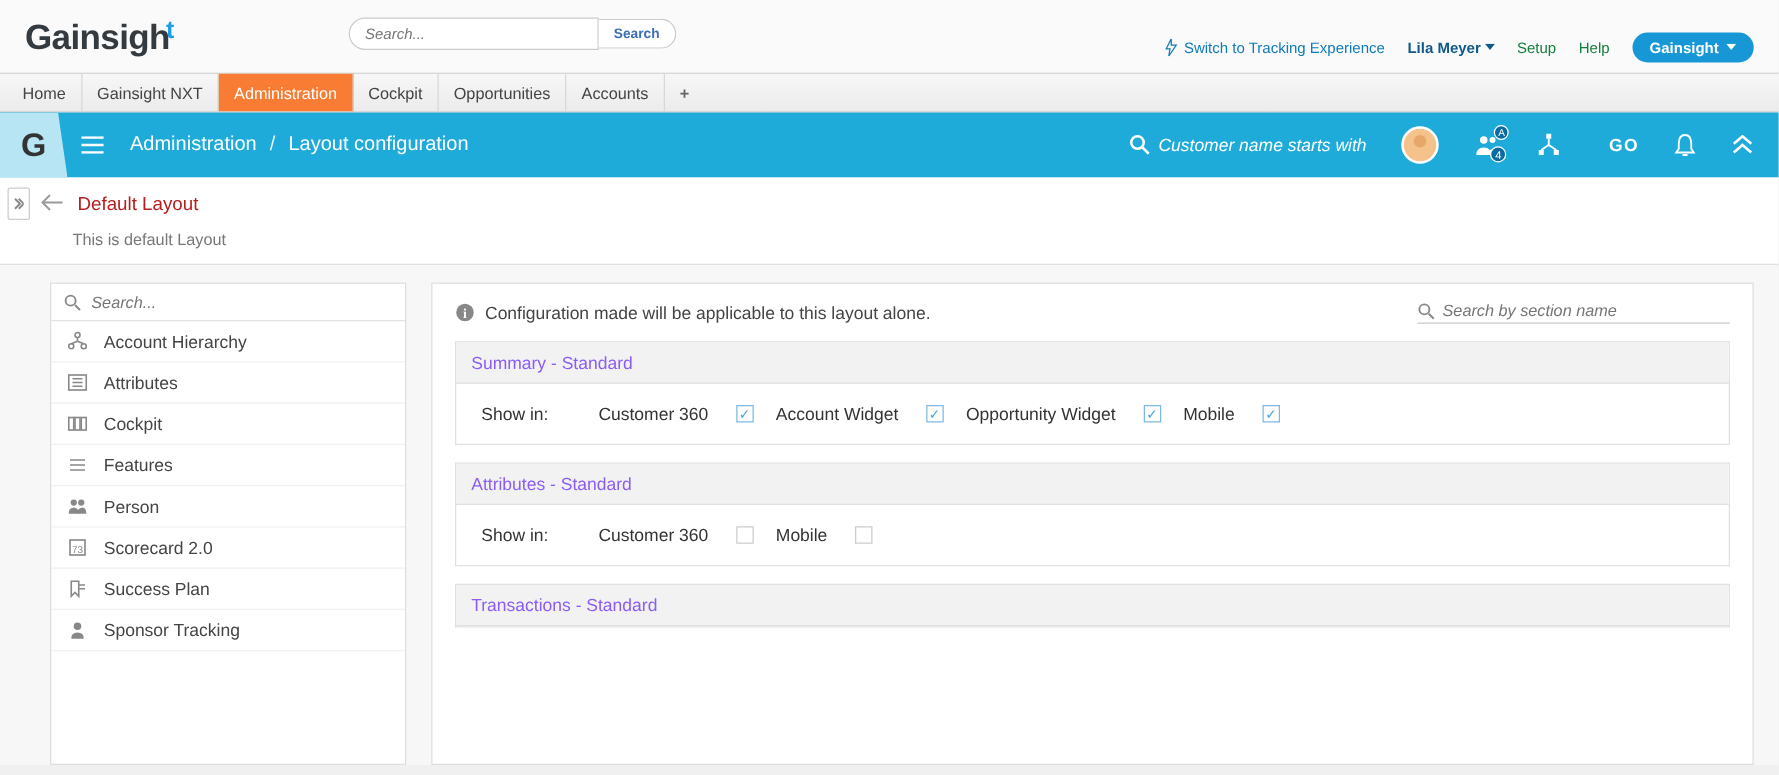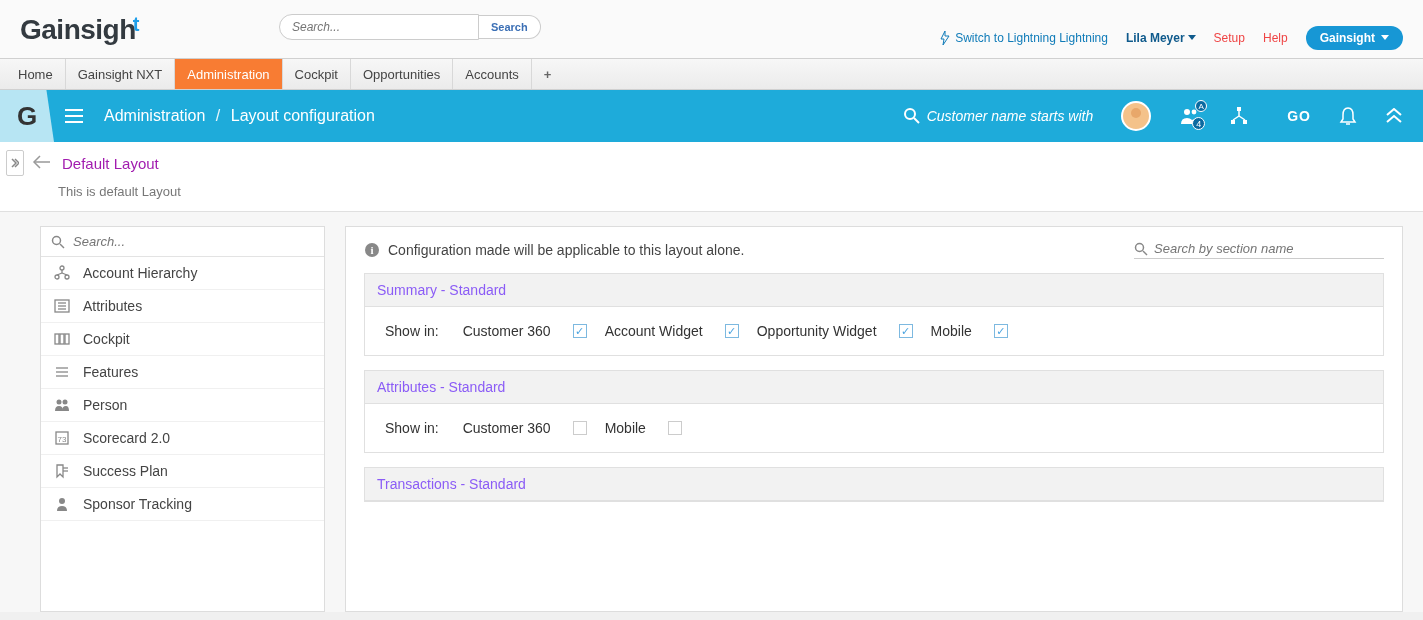--- a/index.html
+++ b/index.html
@@ -8,21 +8,21 @@
 
 .sf-header { background: #fafafa; height: 58px; display: flex; align-items: flex-start; padding: 14px 20px; position: relative; }
 .logo { font-size: 28px; font-weight: 600; color: #333a40; letter-spacing: -0.5px; display: flex; align-items: center; }
 .logo .tail { color: #1e9eea; margin-left: -3px; font-size: 20px; transform: translateY(-6px); display: inline-block; }
 .search-wrap { display: flex; align-items: center; margin-left: 140px; }
 .search-input { border: 1px solid #ccc; border-radius: 14px 0 0 14px; padding: 5px 12px; width: 200px; font-size: 12px; font-style: italic; color: #888; outline: none; }
 .search-btn { border: 1px solid #ccc; border-left: none; border-radius: 0 14px 14px 0; padding: 5px 12px; font-size: 11px; color: #3b6fb5; background: #fff; cursor: pointer; font-weight: 600; }
 .sf-header-right { position: absolute; right: 20px; bottom: 8px; display: flex; align-items: center; gap: 18px; font-size: 12px; }
 .sf-link { color: #0f7bb8; cursor: pointer; display: flex; align-items: center; gap: 4px; }
 .sf-user { color: #0f5a8c; font-weight: 600; display: flex; align-items: center; gap: 3px; }
-.sf-muted { color: #ef4444; }
+.sf-muted { color: #15803d; }
 .sf-pill { background: #1797d5; color: #fff; padding: 5px 14px; border-radius: 14px; display: flex; align-items: center; gap: 6px; font-size: 12px; font-weight: 600; }
 
 
 .tabs-bar { background: linear-gradient(#f7f7f7,#ebebeb); border-top: 1px solid #d0d0d0; border-bottom: 1px solid #d0d0d0; height: 32px; display: flex; align-items: stretch; padding-left: 6px; }
 .tab { padding: 0 12px; display: flex; align-items: center; color: #444; cursor: pointer; font-size: 13px; border-right: 1px solid #d8d8d8; text-align: center; }
 .tab.active { background: #f87c33; color: #fff; }
 .tab.add { color: #666; font-weight: bold; border-right: none; }
 
 
 .gs-bar { background: #1eabda; height: 52px; display: flex; align-items: center; color: #fff; }
@@ -38,41 +38,41 @@
 .gs-avatar::after { content:""; position:absolute; top:5px; left:50%; transform:translateX(-50%); width:10px; height:10px; border-radius:50%; background:#e8a76a; }
 .gs-icon-btn { cursor: pointer; position: relative; display: flex; align-items: center; }
 .badge-num { position: absolute; bottom: -4px; right: -4px; background: #0b6aa0; color: #fff; font-size: 9px; width: 13px; height: 13px; border-radius: 50%; display: flex; align-items: center; justify-content: center; border:1px solid #fff; }
 .badge-a { position: absolute; top: -6px; right: -6px; background: #0b6aa0; color: #fff; font-size: 8px; width: 12px; height: 12px; border-radius: 50%; display: flex; align-items: center; justify-content: center; border:1px solid #fff; }
 
 
 .sub-header { background: #fff; border-bottom: 1px solid #e0e0e0; padding: 0; }
 .sub-row1 { display: flex; align-items: center; height: 42px; padding-left: 6px; }
 .chev-btn { width: 18px; height: 26px; border: 1px solid #ccc; border-radius: 2px; display: flex; align-items: center; justify-content: center; cursor: pointer; margin-right: 8px; color: #888; font-size: 11px; }
 .back-arrow { color: #888; margin-right: 10px; cursor: pointer; }
-.layout-title { font-size: 15px; color: #a21caf; }
+.layout-title { font-size: 15px; color: #b91c1c; }
 .sub-row2 { padding: 0 0 12px 58px; color: #777; font-size: 13px; }
 
 
 .main { display: flex; gap: 20px; padding: 14px 20px 0 40px; background: #f7f7f7; height: 400px; }
 .left-panel { width: 285px; background: #fff; border: 1px solid #ddd; }
 .left-search { border-bottom: 1px solid #e3e3e3; padding: 7px 10px; display: flex; align-items: center; gap: 8px; }
 .left-search input { border: none; outline: none; font-style: italic; color: #999; width: 100%; font-size: 13px; }
 .left-item { display: flex; align-items: center; gap: 12px; padding: 8px 12px; border-bottom: 1px solid #f0f0f0; cursor: pointer; color: #444; font-size: 14px; }
 .left-item .icn { width: 18px; display: flex; justify-content: center; color: #888; }
 
 .right-panel { flex: 1; background: #fff; border: 1px solid #ddd; padding: 14px 18px; overflow-y: auto; }
 .info-row { display: flex; align-items: center; justify-content: space-between; margin-bottom: 14px; }
 .info-text { display: flex; align-items: center; gap: 8px; color: #444; font-size: 14px; }
 .section-search { display: flex; align-items: center; gap: 6px; color: #888; border-bottom: 1px solid #ccc; padding-bottom: 2px; width: 250px; }
 .section-search input { border: none; outline: none; font-style: italic; color: #999; width: 100%; font-size: 13px; }
 
 .section { border: 1px solid #e0e0e0; margin-bottom: 14px; }
 .section-header { background: #f2f2f2; padding: 8px 12px; font-size: 14px; color: #8b5cf6; border-bottom: 1px solid #e0e0e0; }
 .section-body { padding: 16px 20px; display: flex; align-items: center; gap: 18px; font-size: 14px; color: #333; }
-.show-label { margin-right: 6px; }
+.show-label { margin-right: 22px; }
 .chk-wrap { display: flex; align-items: center; gap: 22px; }
 .fake-chk { width: 14px; height: 14px; border: 1px solid #7db9e0; display: inline-flex; align-items: center; justify-content: center; color: #4aa3e0; font-size: 11px; cursor: pointer; }
 .fake-chk.unchecked { border-color: #ccc; color: transparent; }
 
 svg { flex-shrink: 0; }
 </style>
 </head>
 <body>
 
 <div class="sf-header">
@@ -82,21 +82,21 @@
   </div>
   <div class="search-wrap">
     <input class="search-input" placeholder="Search..." style="">
     <button class="search-btn">Search</button>
   </div>
   <div class="sf-header-right">
     <span class="sf-link">
       <svg width="12" height="14" viewBox="0 0 12 14">
           <path d="M6 0 L2 8 L5 8 L4 14 L10 5 L6 5 Z" fill="none" stroke="#0f7bb8" stroke-width="1"></path>
         </svg>
-      <span>Switch to Lightning Lightning</span>
+      <span>Switch to Tracking Experience</span>
     </span>
     <span class="sf-user">
       <span>Lila Meyer</span>
       <svg width="8" height="6">
           <path d="M0 0 L8 0 L4 5 Z" fill="#0f5a8c"></path>
         </svg>
     </span>
     <span class="sf-muted">Setup</span>
     <span class="sf-muted">Help</span>
     <span class="sf-pill">

